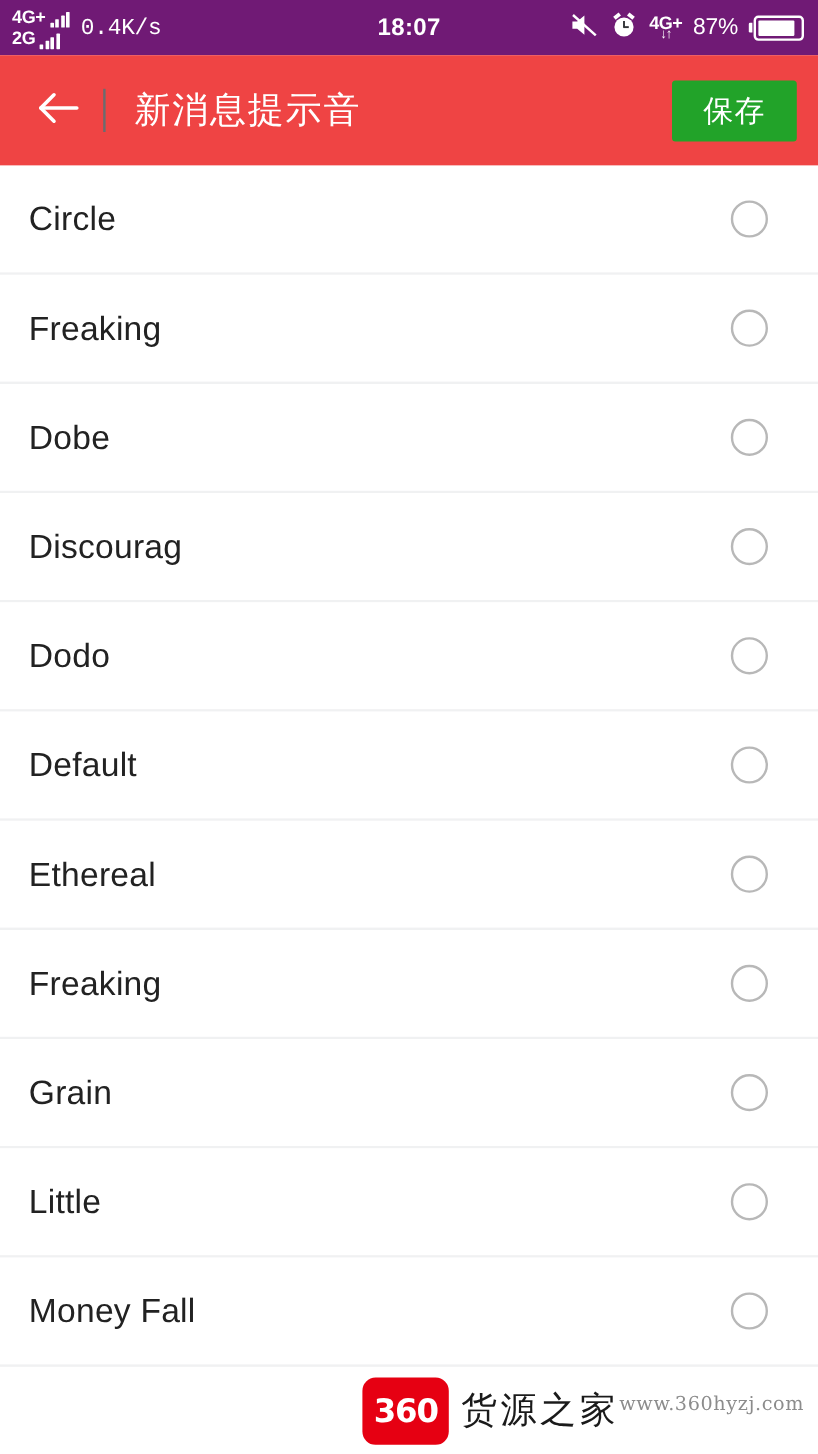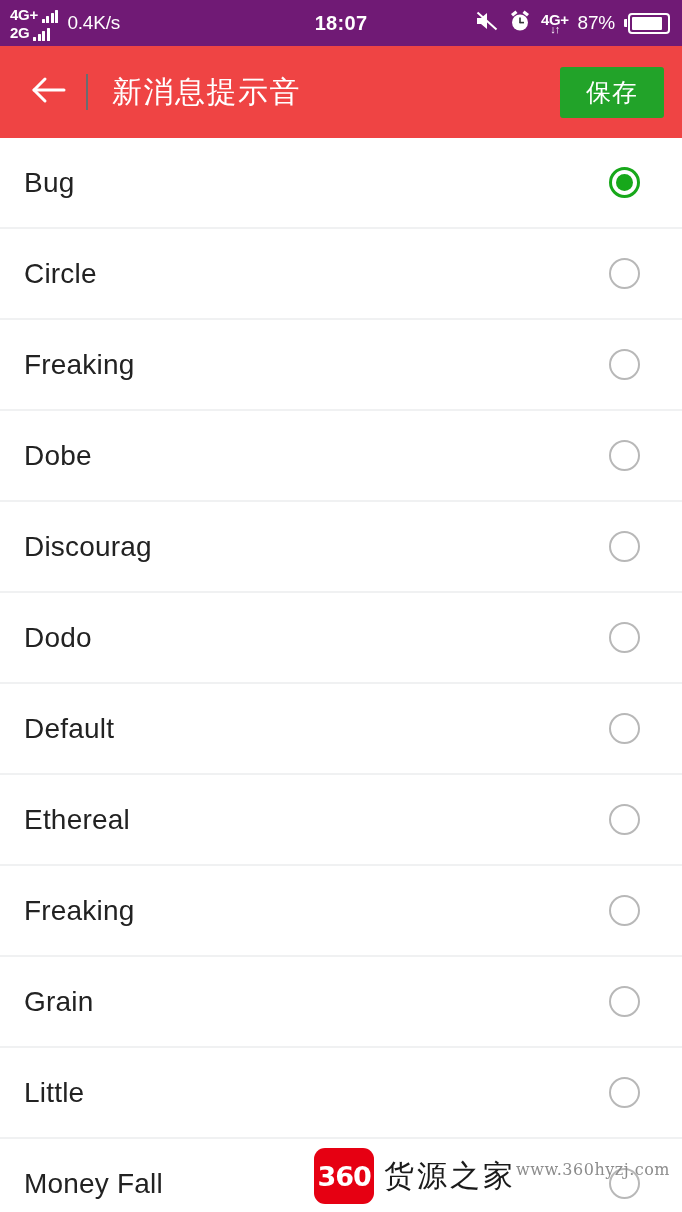--- a/index.html
+++ b/index.html
@@ -18,21 +18,21 @@
     padding:0 12px 0 10px;
   }
   .sb-left { display:flex; align-items:center; gap:9px; }
   .sig-stack { display:flex; flex-direction:column; justify-content:center; gap:1px; line-height:1; }
   .sig-row { display:flex; align-items:flex-end; gap:4px; height:17px; }
   .sig-label { font-size:15px; font-weight:bold; letter-spacing:-.3px; line-height:16px; }
   .bars { display:flex; align-items:flex-end; gap:1.5px; height:14px; }
   .bars i { display:block; width:3px; background:#fff; border-radius:.5px; }
   .bars i:nth-child(1){height:4px;} .bars i:nth-child(2){height:7px;}
   .bars i:nth-child(3){height:10px;} .bars i:nth-child(4){height:13px;}
-  .net-speed { font-size:19px; font-weight:500; letter-spacing:-.2px; }
+  .net-speed { font-size:19px; font-weight:500; letter-spacing:-.2px;font-family:Liberation Mono, monospace; }
 
   .sb-time {
     position:absolute; left:0; right:0; text-align:center;
     font-size:20px; font-weight:700; letter-spacing:.3px; pointer-events:none;
   }
   .sb-right {
     margin-left:auto; display:flex; align-items:center; gap:9px; position:relative; z-index:2;
   }
   .ico { display:block; }
   .pct { font-size:19px; font-weight:500; letter-spacing:-.2px; }
@@ -82,21 +82,21 @@
   .radio.sel::after {
     content:""; width:17px; height:17px; border-radius:50%; background:#17a81a; display:block;
   }
 
   
   .watermark {
     position:absolute; right:12px; bottom:8px;
     display:flex; align-items:center; gap:10px; pointer-events:none; z-index:5;
   }
   .wm-logo {
-    width:60px; height:56px; background:#e60012; border-radius:11px;
+    width:72px; height:56px; background:#e60012; border-radius:11px;
     display:flex; align-items:center; justify-content:center;
     color:#fff; font-size:27px; font-weight:bold; letter-spacing:-1px;
     font-family:"DejaVu Sans","Liberation Sans",sans-serif;
   }
   .wm-text { display:flex; flex-direction:row; line-height:1.05; }
   .wm-cn {
     font-size:30px; color:#1a1a1a; letter-spacing:3px; font-weight:500;
     font-family:"DejaVu Serif","Liberation Serif",serif;
   }
   .wm-url {
@@ -176,24 +176,20 @@
         </svg>
       </span>
     </div>
     <div class="divider-v"></div>
     <div class="app-title">新消息提示音</div>
     <button class="save-btn">保存</button>
   </div>
 
   <div class="list" id="ringtone-list">
       <div class="row">
-        <span class="row-label">Bug</span>
-        <span class="radio sel"></span>
-      </div>
-      <div class="row">
         <span class="row-label">Circle</span>
         <span class="radio"></span>
       </div>
       <div class="row">
         <span class="row-label">Freaking</span>
         <span class="radio"></span>
       </div>
       <div class="row">
         <span class="row-label">Dobe</span>
         <span class="radio"></span>

